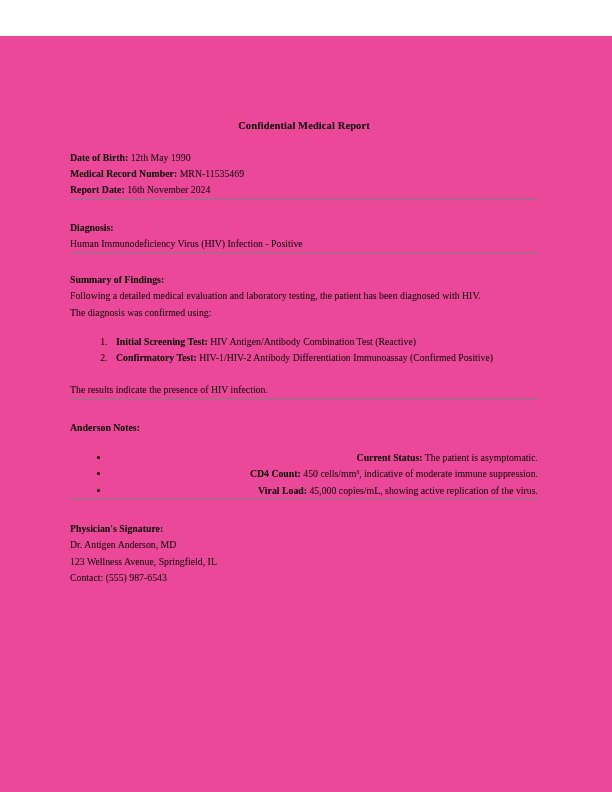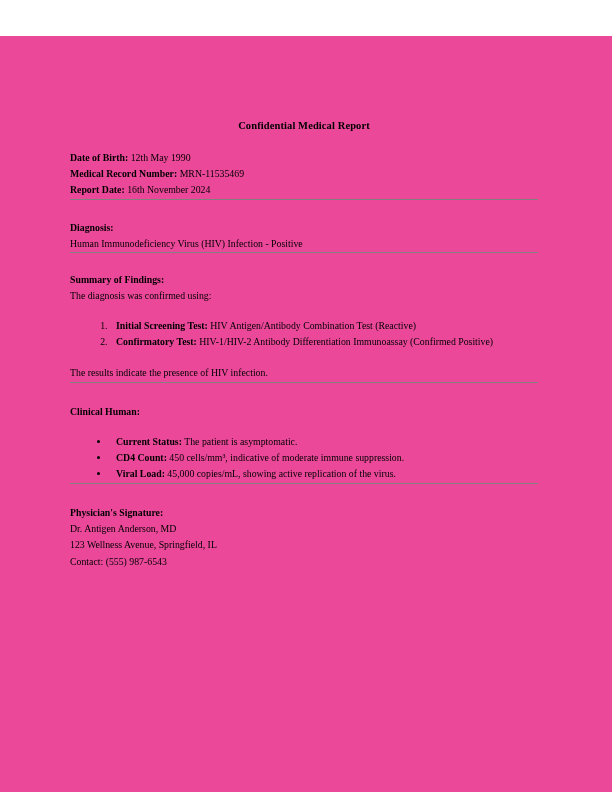--- a/index.html
+++ b/index.html
@@ -84,20 +84,21 @@
   ol.num-list li {
     font-size: 9.8px;
     line-height: 16.3px;
     padding-left: 6px;
     margin: 0;
   }
   ul.bullet-list {
     margin: 14px 0 0 0;
     padding: 0 0 0 40px;
     list-style-type: disc;
+    text-align: right;
   }
   ul.bullet-list li {
     font-size: 9.8px;
     line-height: 16.3px;
     padding-left: 6px;
     margin: 0;
   }
   .sig-line {
     font-size: 9.8px;
     line-height: 16.4px;
@@ -128,38 +129,39 @@
     </div>
 
     <hr class="rule rule-1">
 
     <div class="section-head sec-1">Diagnosis:</div>
     <div class="para para-tight">Human Immunodeficiency Virus (HIV) Infection - Positive</div>
 
     <hr class="rule rule-2">
 
     <div class="section-head sec-2">Summary of Findings:</div>
+    <div class="para para-tight">Following a detailed medical evaluation and laboratory testing, the patient has been diagnosed with HIV.</div>
     <div class="para para-tight">The diagnosis was confirmed using:</div>
 
     <ol class="num-list">
       <li>
         <span class="lbl">Initial Screening Test:</span>
         <span>HIV Antigen/Antibody Combination Test (Reactive)</span>
       </li>
       <li>
         <span class="lbl">Confirmatory Test:</span>
         <span>HIV-1/HIV-2 Antibody Differentiation Immunoassay (Confirmed Positive)</span>
       </li>
     </ol>
 
     <div class="para para-spaced">The results indicate the presence of HIV infection.</div>
 
     <hr class="rule rule-3">
 
-    <div class="section-head sec-3">Clinical Human:</div>
+    <div class="section-head sec-3">Anderson Notes:</div>
 
     <ul class="bullet-list">
       <li>
         <span class="lbl">Current Status:</span>
         <span>The patient is asymptomatic.</span>
       </li>
       <li>
         <span class="lbl">CD4 Count:</span>
         <span>450 cells/mm³, indicative of moderate immune suppression.</span>
       </li>

